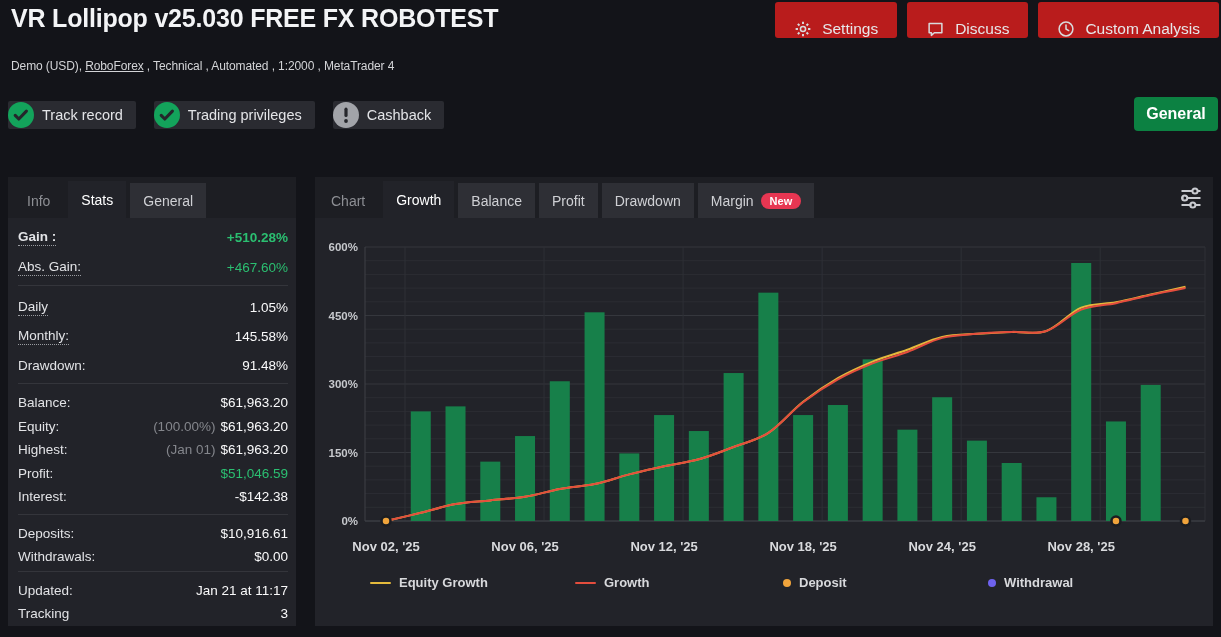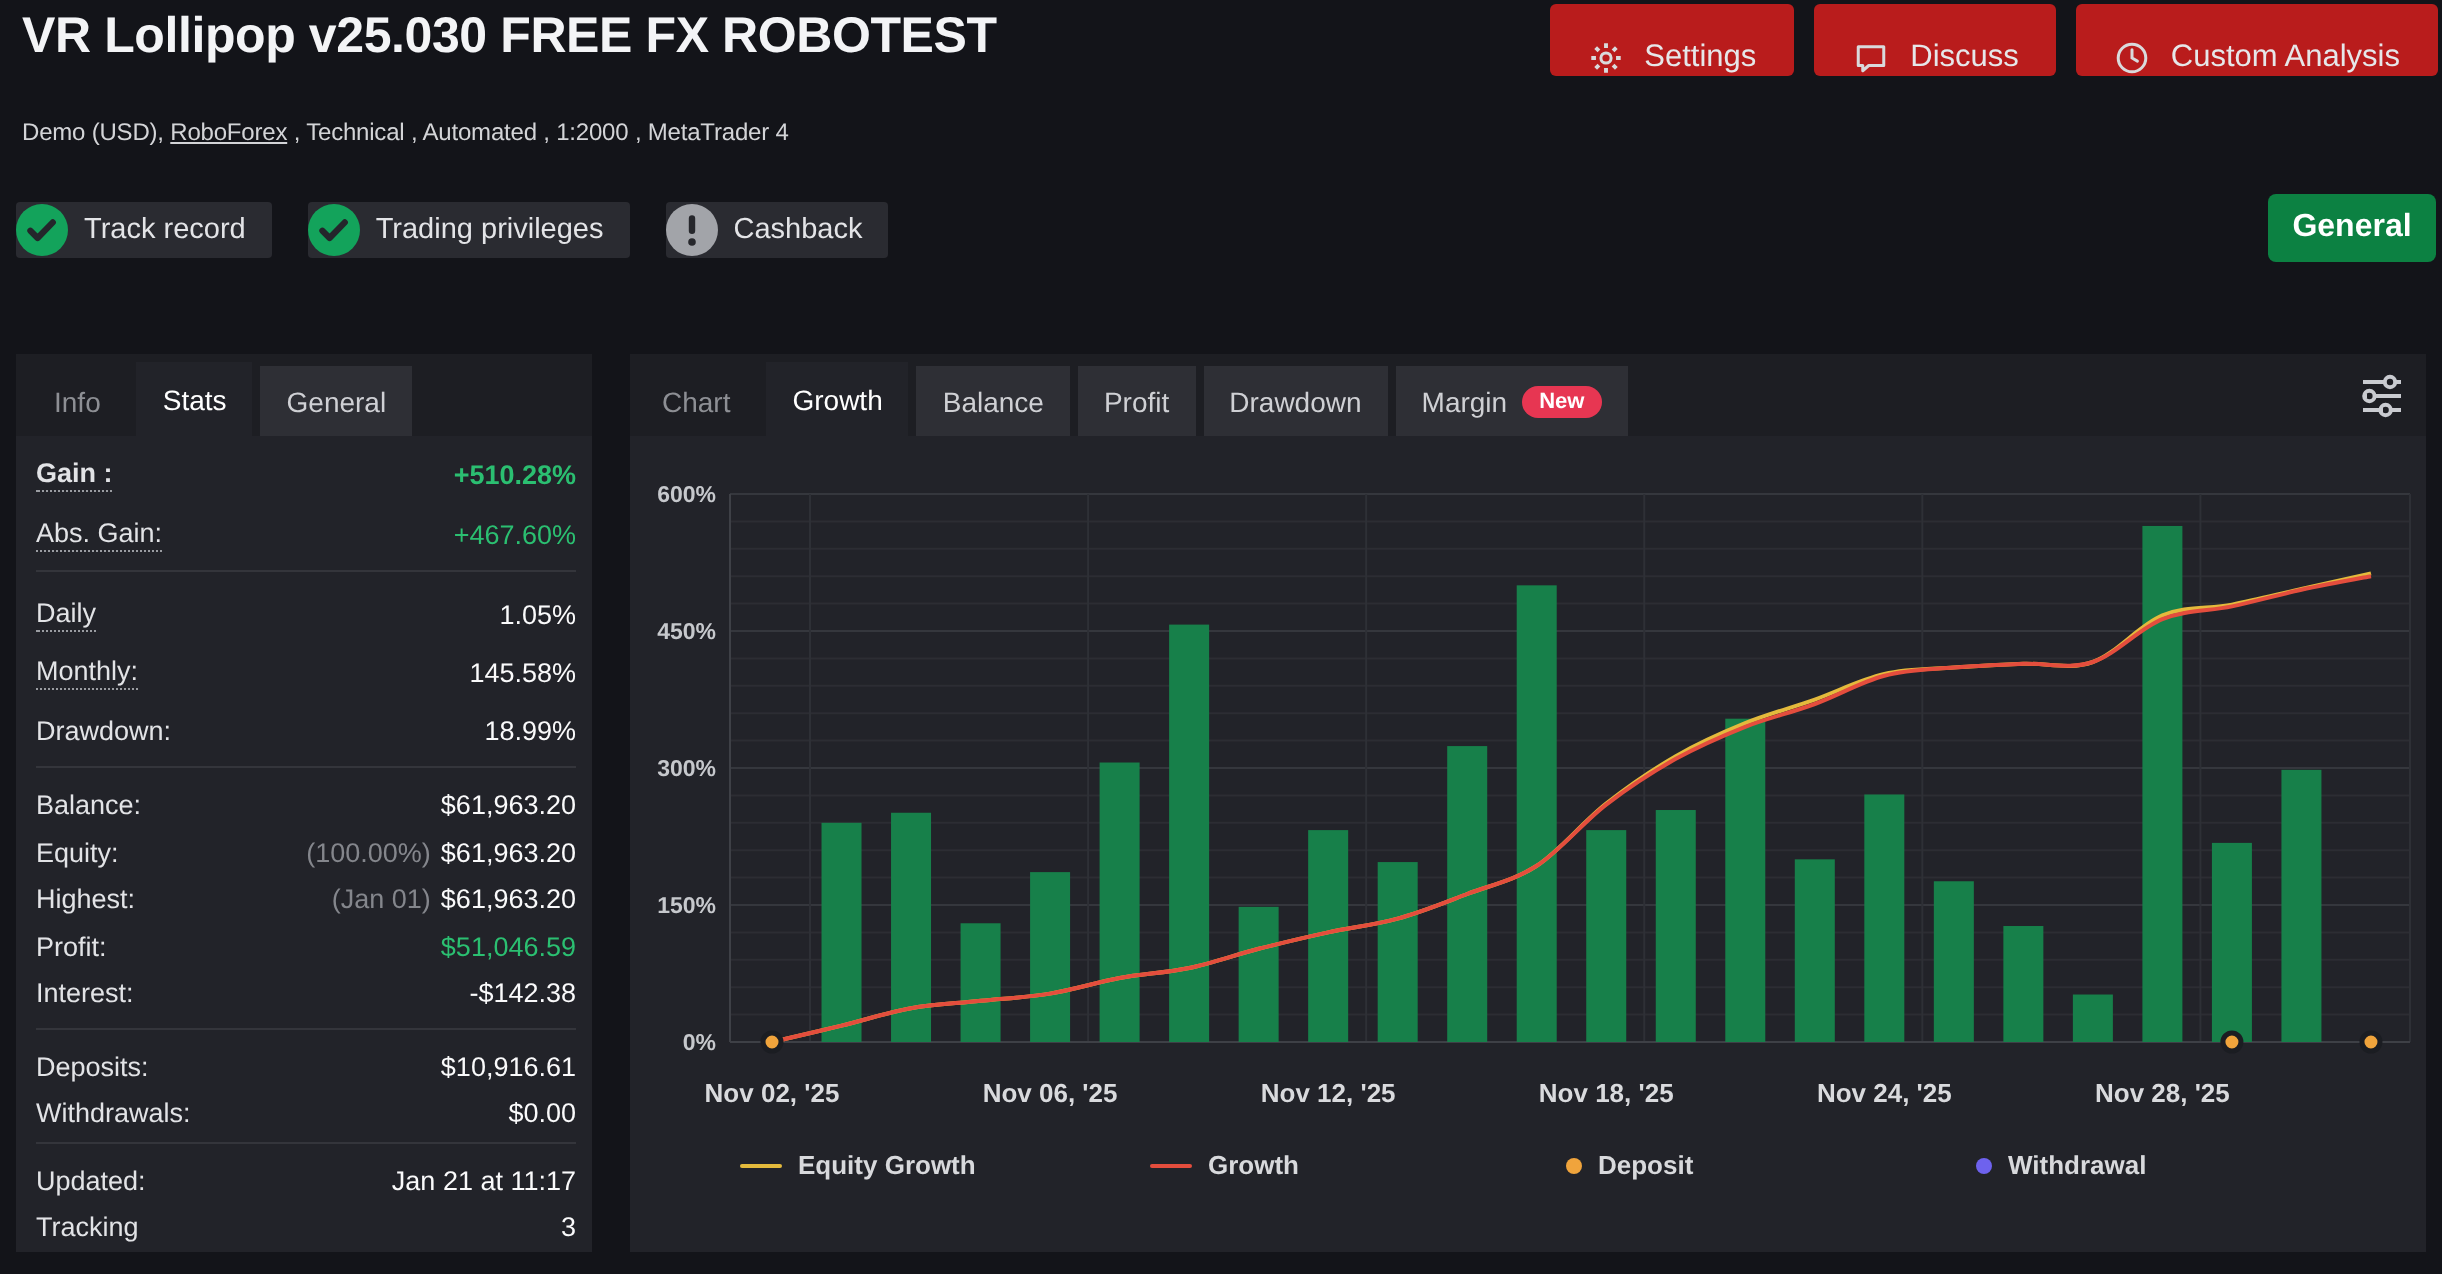--- a/index.html
+++ b/index.html
@@ -196,21 +196,21 @@
         <div class="srow">
           <span class="lbl dotted">Daily</span>
           <span><span class="val">1.05%</span></span>
         </div>
         <div class="srow">
           <span class="lbl dotted">Monthly:</span>
           <span><span class="val">145.58%</span></span>
         </div>
         <div class="srow">
           <span class="lbl">Drawdown:</span>
-          <span><span class="val">18.99%</span></span>
+          <span><span class="val">91.48%</span></span>
         </div>
       </div>
       <div class="sep"></div>
       <div class="sect c">
         <div class="srow">
           <span class="lbl">Balance:</span>
           <span><span class="val">$61,963.20</span></span>
         </div>
         <div class="srow">
           <span class="lbl">Equity:</span>

